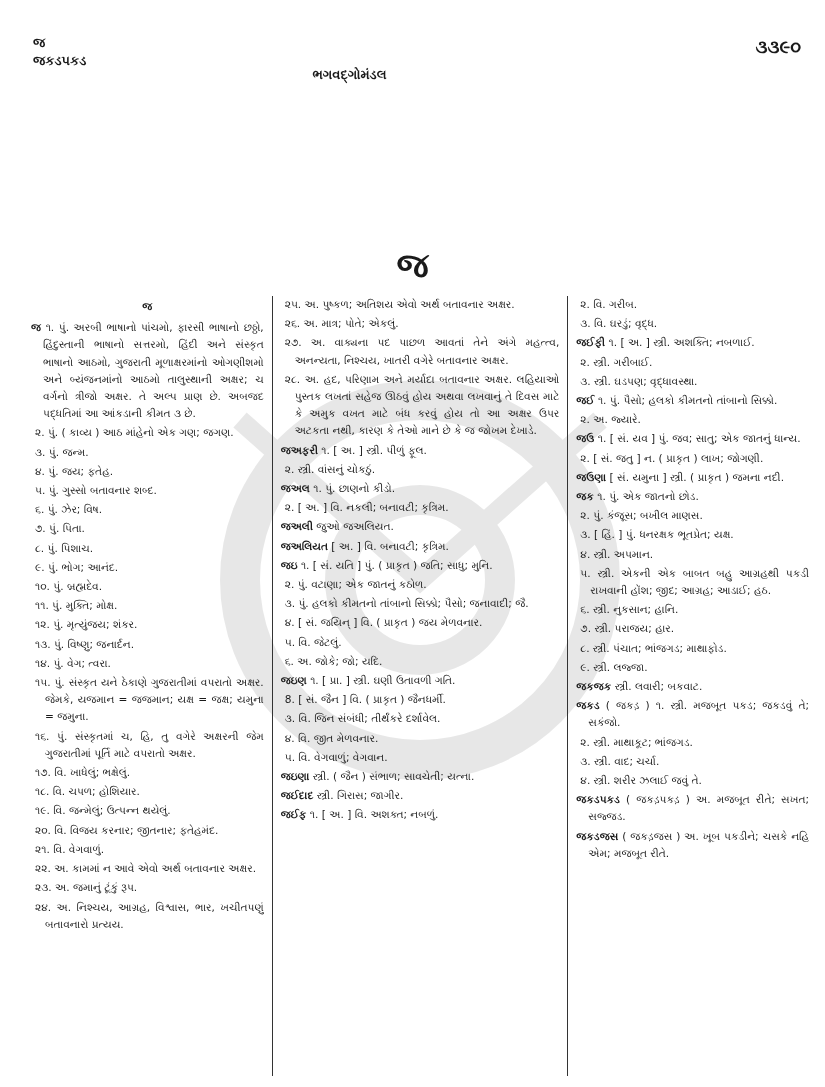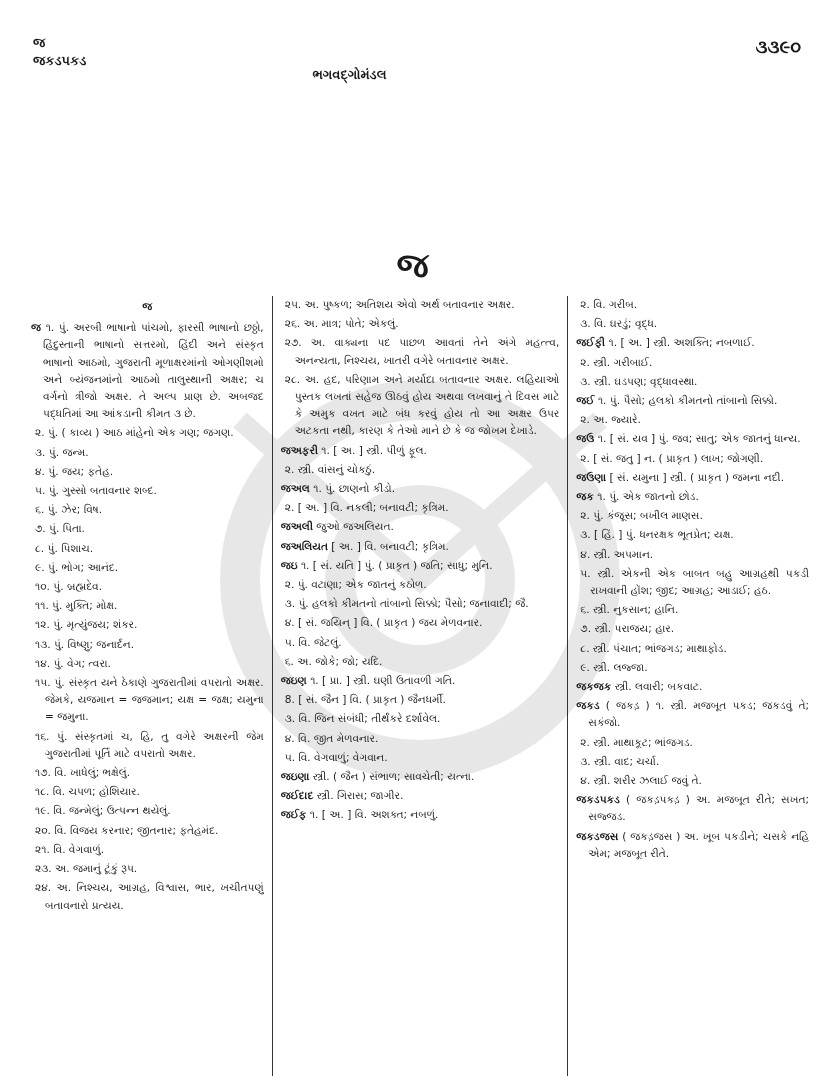--- a/index.html
+++ b/index.html
@@ -69,20 +69,21 @@
       <div class="entry sub"><span>૧૨. પું. મૃત્યુંજય; શંકર.</span></div>
       <div class="entry sub"><span>૧૩. પું. વિષ્ણુ; જનાર્દન.</span></div>
       <div class="entry sub"><span>૧૪. પું. વેગ; ત્વરા.</span></div>
       <div class="entry sub"><span>૧૫. પું. સંસ્કૃત યને ઠેકાણે ગુજરાતીમાં વપરાતો અક્ષર. જેમકે, યજમાન = જજમાન; યક્ષ = જક્ષ; યમુના = જમુના.</span></div>
       <div class="entry sub"><span>૧૬. પું. સંસ્કૃતમાં ચ, હિ, તુ વગેરે અક્ષરની જેમ ગુજરાતીમાં પૂર્તિ માટે વપરાતો અક્ષર.</span></div>
       <div class="entry sub"><span>૧૭. વિ. ખાધેલું; ભક્ષેલું.</span></div>
       <div class="entry sub"><span>૧૮. વિ. ચપળ; હોશિયાર.</span></div>
       <div class="entry sub"><span>૧૯. વિ. જન્મેલું; ઉત્પન્ન થયેલું.</span></div>
       <div class="entry sub"><span>૨૦. વિ. વિજય કરનાર; જીતનાર; ફતેહમંદ.</span></div>
       <div class="entry sub"><span>૨૧. વિ. વેગવાળું.</span></div>
+      <div class="entry sub"><span>૨૨. અ. કામમાં ન આવે એવો અર્થ બતાવનાર અક્ષર.</span></div>
       <div class="entry sub"><span>૨૩. અ. જમાનું ટૂંકું રૂપ.</span></div>
       <div class="entry sub"><span>૨૪. અ. નિશ્ચય, આગ્રહ, વિશ્વાસ, ભાર, ખચીતપણું બતાવનારો પ્રત્યય.</span></div>
     </div>
   <div class="col col2" id="col-1">
       <div class="entry sub"><span>૨૫. અ. પુષ્કળ; અતિશય એવો અર્થ બતાવનાર અક્ષર.</span></div>
       <div class="entry sub"><span>૨૬. અ. માત્ર; પોતે; એકલું.</span></div>
       <div class="entry sub"><span>૨૭. અ. વાક્યના પદ પાછળ આવતાં તેને અંગે મહત્ત્વ, અનન્યતા, નિશ્ચય, ખાતરી વગેરે બતાવનાર અક્ષર.</span></div>
       <div class="entry sub"><span>૨૮. અ. હદ, પરિણામ અને મર્યાદા બતાવનાર અક્ષર. લહિયાઓ પુસ્તક લખતાં સહેજ ઊઠવું હોય અથવા લખવાનું તે દિવસ માટે કે અમુક વખત માટે બંધ કરવું હોય તો આ અક્ષર ઉપર અટકતા નથી, કારણ કે તેઓ માને છે કે જ જોખમ દેખાડે.</span></div>
       <div class="entry sense gap"><span class="hw">જઅફરી</span> <span>૧. [ અ. ] સ્ત્રી. પીળું ફૂલ.</span></div>
       <div class="entry sub"><span>૨. સ્ત્રી. વાંસનું ચોકઠું.</span></div>

